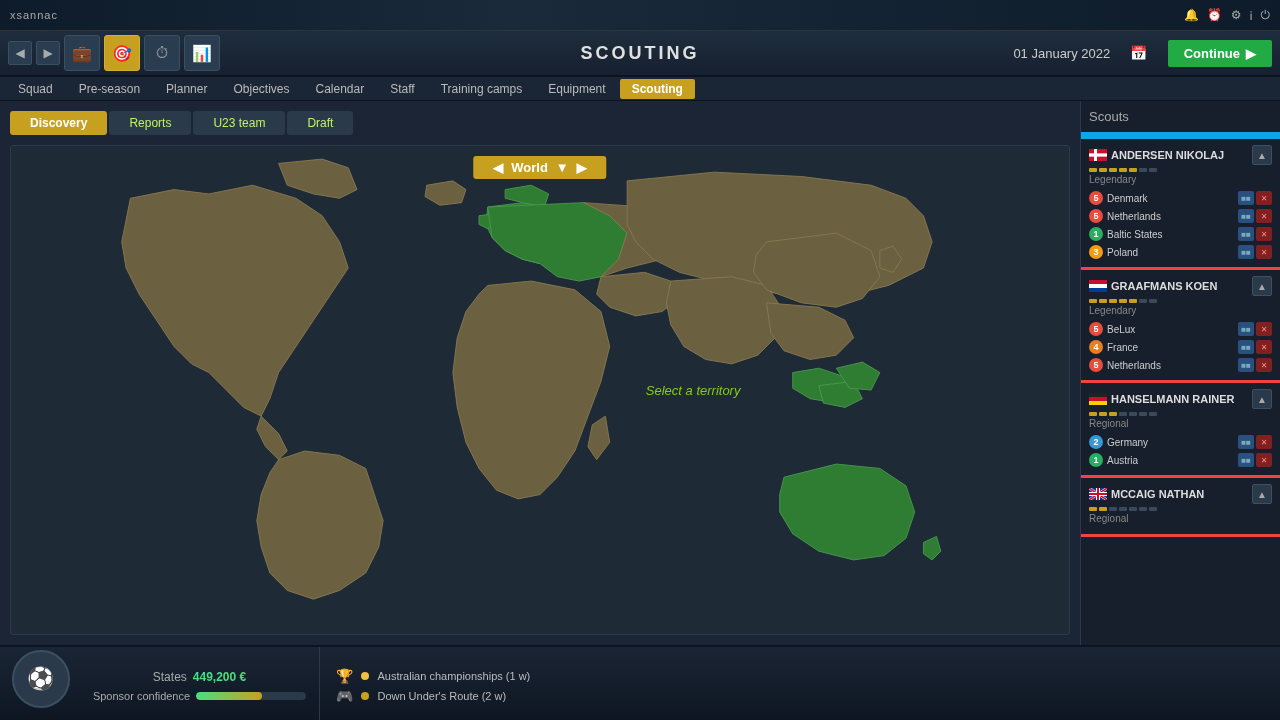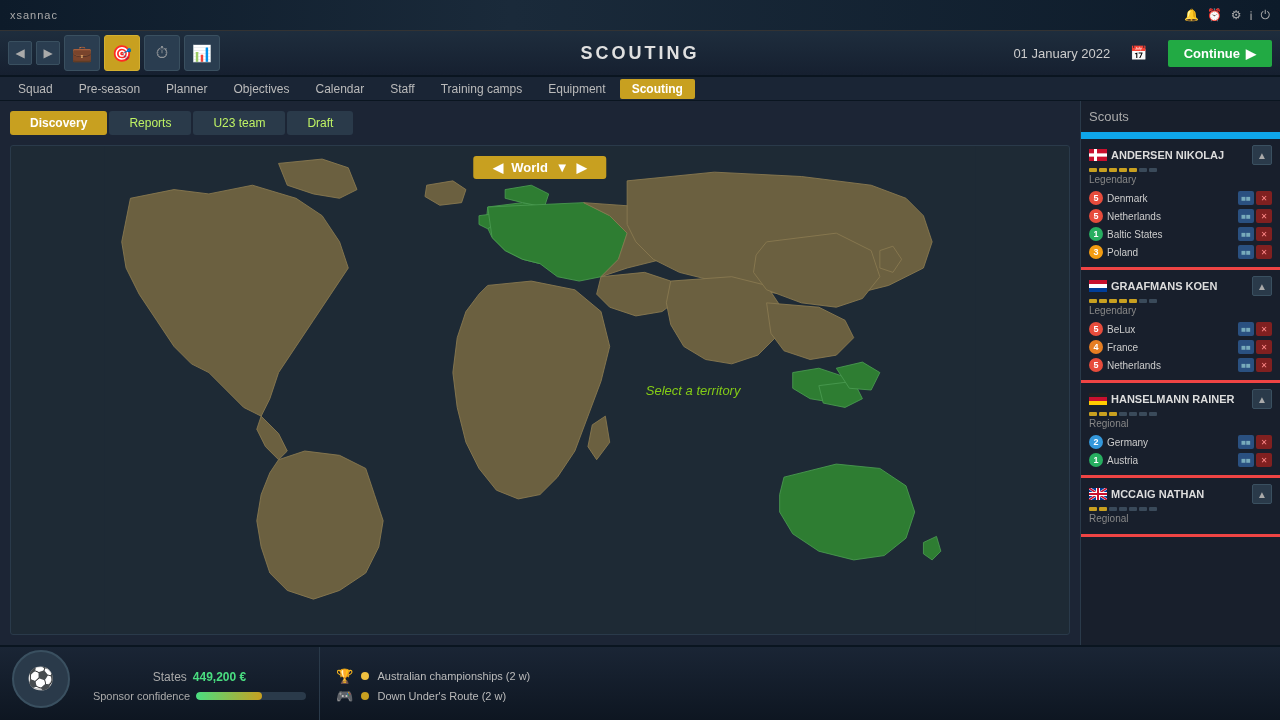--- a/index.html
+++ b/index.html
@@ -727,21 +727,21 @@
       <div class="confidence-bar-container">
         <div class="confidence-bar-fill" style="width:60%;"></div>
       </div>
     </div>
   </div>
 
   <div class="bottom-right">
     <div class="bottom-event">
       <span class="event-icon">🏆</span>
       <div class="event-dot dot-yellow"></div>
-      <span>Australian championships (2 w)</span>
+      <span>Australian championships (1 w)</span>
     </div>
     <div class="bottom-event">
       <span class="event-icon">🎮</span>
       <div class="event-dot dot-gold"></div>
       <span>Down Under's Route (2 w)</span>
     </div>
   </div>
 </div>
 
 </body></html>

